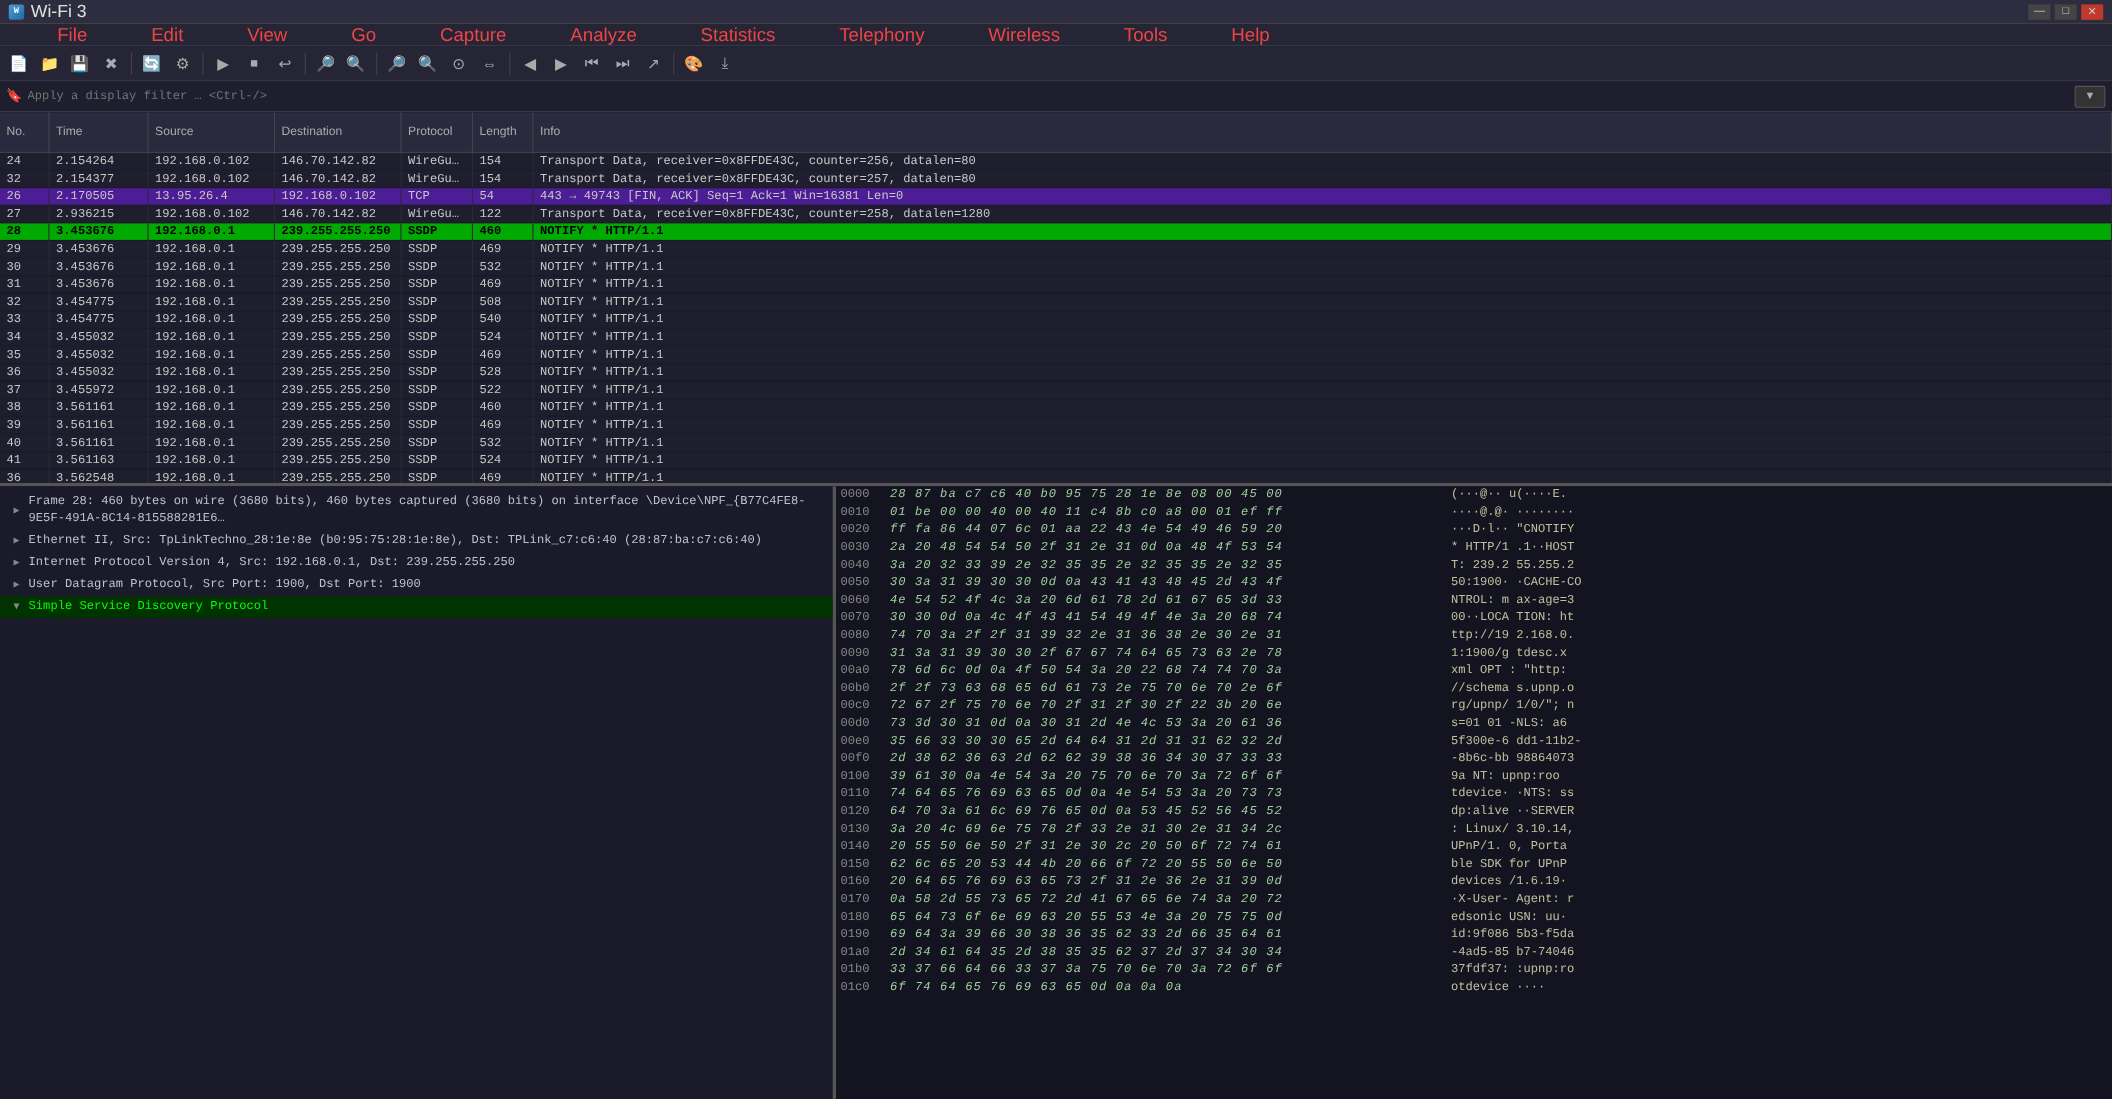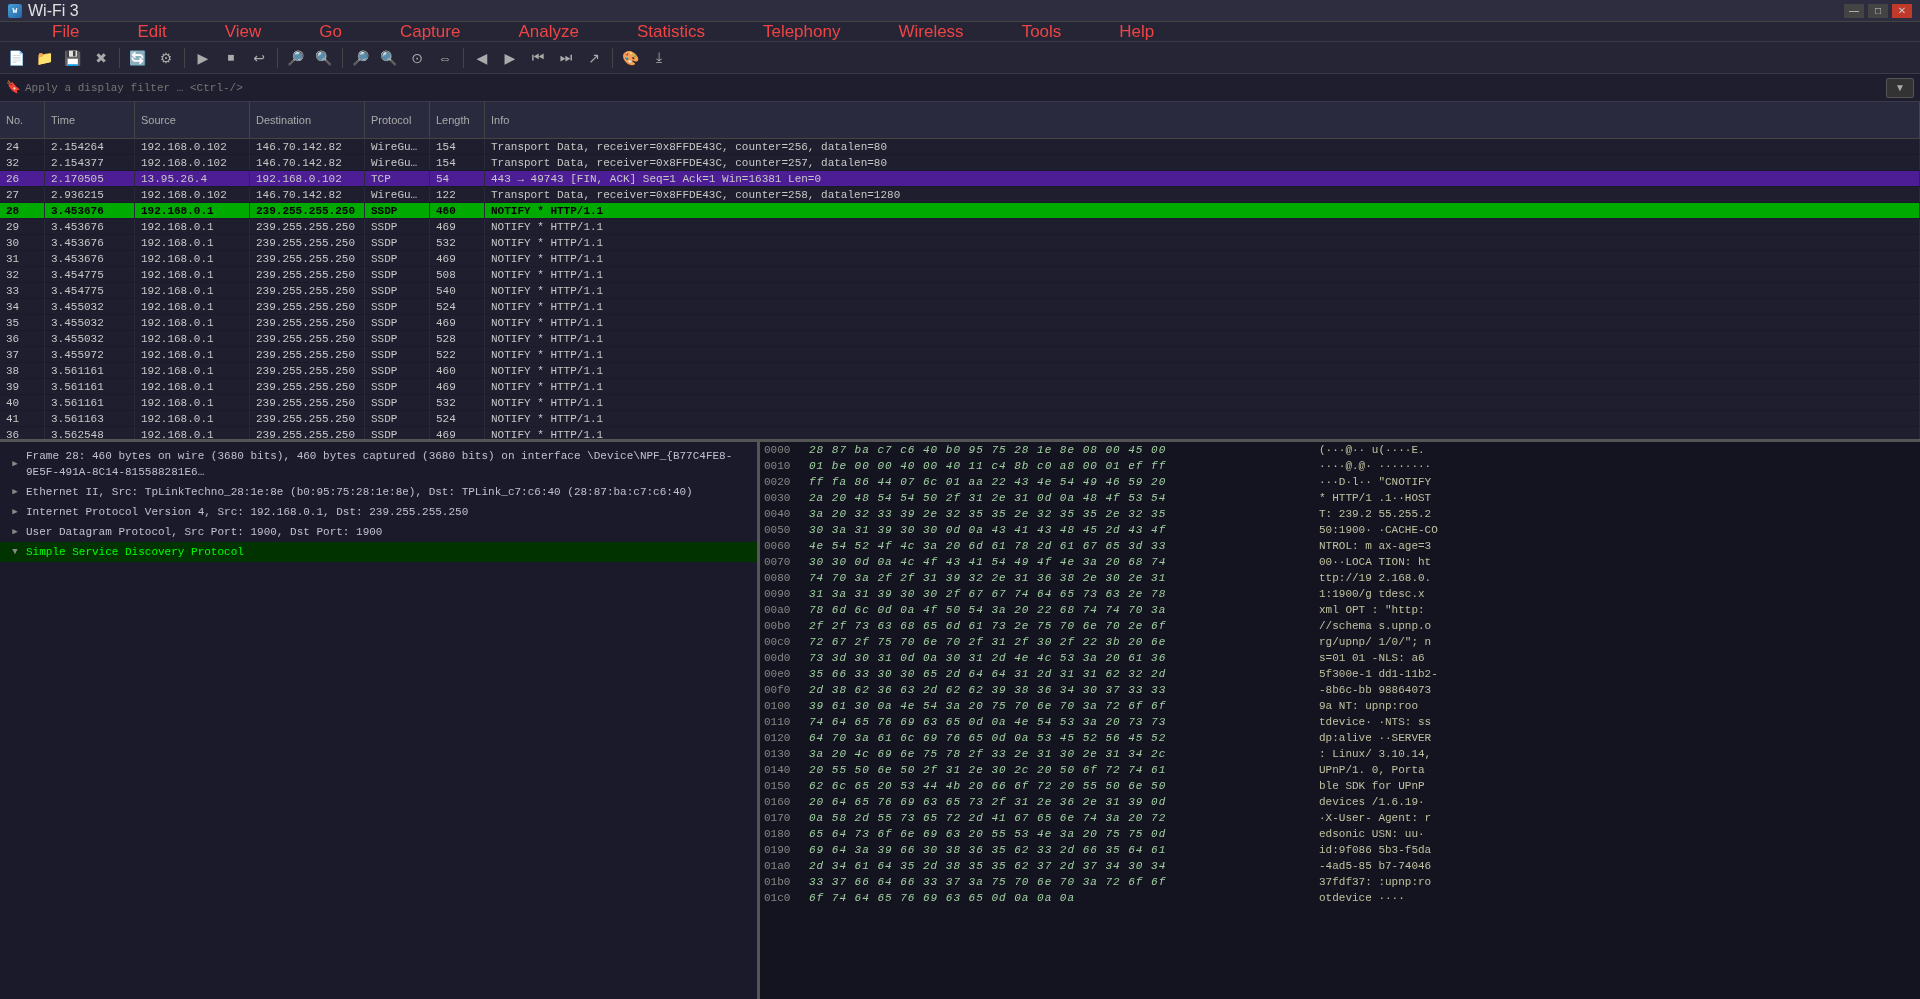--- a/index.html
+++ b/index.html
@@ -606,21 +606,21 @@
           <span class="hex-ascii">rg/upnp/ 1/0/"; n</span>
         </div>
         <div class="hex-row">
           <span class="hex-offset">00d0</span>
           <span class="hex-bytes">73 3d 30 31 0d 0a 30 31  2d 4e 4c 53 3a 20 61 36</span>
           <span class="hex-ascii">s=01  01 -NLS: a6</span>
         </div>
         <div class="hex-row">
           <span class="hex-offset">00e0</span>
           <span class="hex-bytes">35 66 33 30 30 65 2d 64  64 31 2d 31 31 62 32 2d</span>
-          <span class="hex-ascii">5f300e-1 dd1-11b2-</span>
+          <span class="hex-ascii">5f300e-6 dd1-11b2-</span>
         </div>
         <div class="hex-row">
           <span class="hex-offset">00f0</span>
           <span class="hex-bytes">2d 38 62 36 63 2d 62 62  39 38 36 34 30 37 33 33</span>
           <span class="hex-ascii">-8b6c-bb 98864073</span>
         </div>
         <div class="hex-row">
           <span class="hex-offset">0100</span>
           <span class="hex-bytes">39 61 30 0a 4e 54 3a 20  75 70 6e 70 3a 72 6f 6f</span>
           <span class="hex-ascii">9a NT:  upnp:roo</span>

